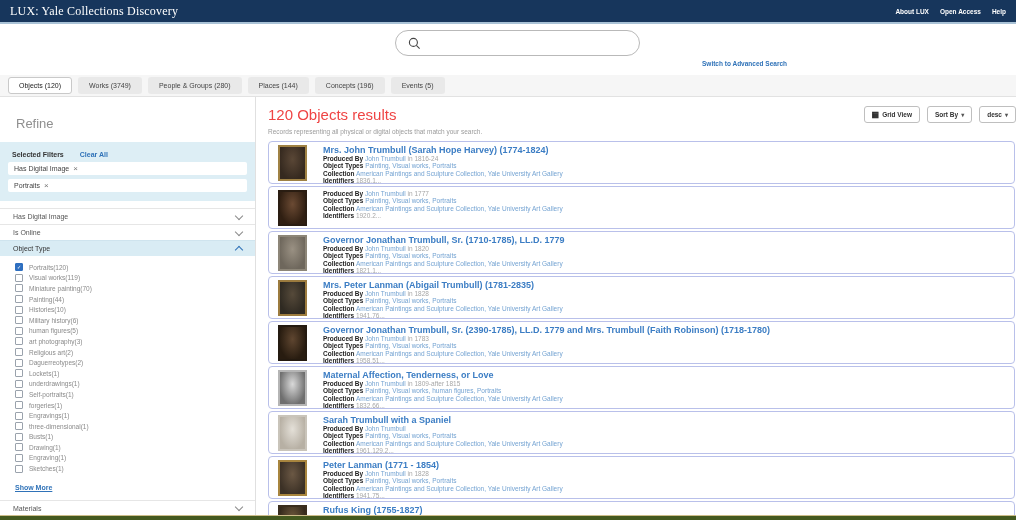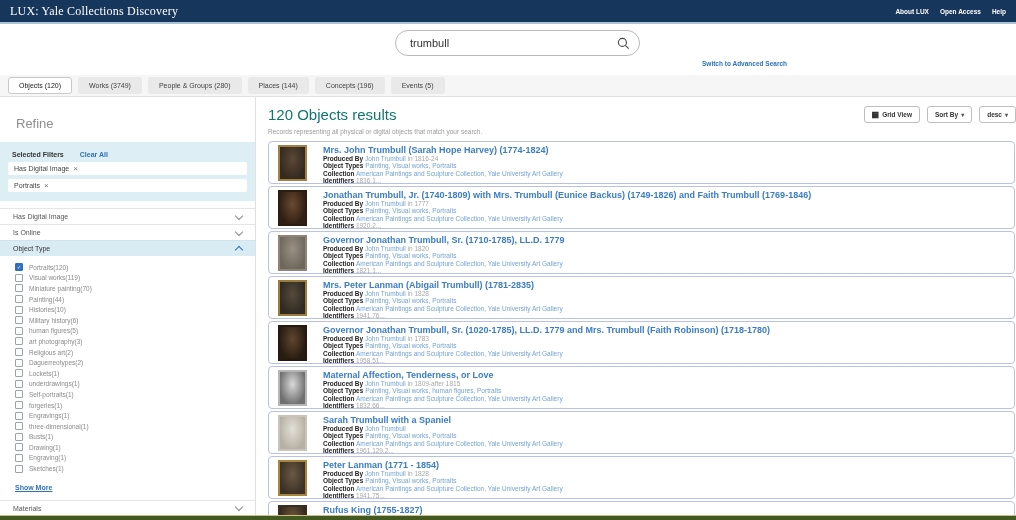--- a/index.html
+++ b/index.html
@@ -53,21 +53,21 @@
   .cb{width:6px;height:6px;border:1px solid #9aa2ac;border-radius:1px;background:#fff;flex:none;
       display:flex;align-items:center;justify-content:center;font-size:5px;color:#fff;line-height:5px;}
   .cb.checked{background:#2e6fc0;border-color:#2e6fc0;}
   .cb-label{font-size:6.5px;color:#8a8a8a;white-space:nowrap;}
   .show-more{display:inline-block;font-size:7px;color:#2f72b8;font-weight:bold;text-decoration:underline;
              margin:4px 0 9px 15px;}
 
   
   .main{flex:1;min-width:0;padding-left:12px;}
   .res-head{display:flex;align-items:center;justify-content:space-between;margin-top:9px;}
-  .res-title{font-size:15px;color:#0f766e;font-weight:400;text-align:right;}
+  .res-title{font-size:15px;color:#ef4444;font-weight:400;text-align:right;}
   .res-actions{display:flex;gap:7px;flex:none;}
   .btn{border:1px solid #bfbfbf;border-radius:3px;background:#fff;font-size:6.5px;font-weight:bold;
        color:#333;padding:4px 7px;display:flex;align-items:center;gap:3px;white-space:nowrap;cursor:pointer;}
   .btn .gicon{font-size:8px;line-height:6px;color:#222;}
   .caret{font-size:6px;color:#555;}
   .res-sub{font-size:6.5px;color:#9b9b9b;margin:5px 0 6px;}
 
   .cards{padding-right:1px;}
   .card{display:flex;border:1px solid #b9c0ea;border-radius:4px;height:43px;margin-bottom:2px;
         overflow:hidden;background:#fff;box-sizing:border-box;}
@@ -95,21 +95,20 @@
     <div class="toplinks">
 
     <a>About LUX</a>
         <a>Open Access</a>
         <a>Help</a>
       </div>
   </div>
 
   <div class="searchband">
     <div class="searchbox">
-      <input type="text" value="trumbull" style="">
       <svg class="mag" width="13" height="13" viewBox="0 0 13 13">
         <circle cx="5.4" cy="5.4" r="4" fill="none" stroke="#444" stroke-width="1.1"></circle>
         <line x1="8.4" y1="8.4" x2="11.6" y2="11.6" stroke="#444" stroke-width="1.1"></line>
       </svg>
     </div>
     <a class="advanced">Switch to Advanced Search</a>
   </div>
 
   <div class="tabbar">
 
@@ -304,21 +303,20 @@
                 <b>Identifiers</b>
                 <span class="gray">1836.1...</span>
               </div>
             </div>
           </div>
           <div class="card">
             <div class="thumb-wrap">
               <div class="thumb" style="border-color: rgb(42, 29, 18); background: radial-gradient(at 50% 38%, rgb(107, 74, 51) 0%, rgb(48, 31, 18) 75%);"></div>
             </div>
             <div class="card-body">
-              <a class="card-title">Jonathan Trumbull, Jr. (1740-1809) with Mrs. Trumbull (Eunice Backus) (1749-1826) and Faith Trumbull (1769-1846)</a>
               <div class="meta">
                 <b>Produced By</b>
                 <a class="lk">John Trumbull</a>
                 <span class="gray">in 1777</span>
               </div>
               <div class="meta">
                 <b>Object Types</b>
                 <a class="lk">Painting, Visual works, Portraits</a>
               </div>
               <div class="meta">
@@ -379,21 +377,21 @@
                 <b>Identifiers</b>
                 <span class="gray">1941.76...</span>
               </div>
             </div>
           </div>
           <div class="card">
             <div class="thumb-wrap">
               <div class="thumb" style="border-color: rgb(36, 26, 16); background: radial-gradient(at 50% 38%, rgb(95, 70, 48) 0%, rgb(40, 28, 16) 75%);"></div>
             </div>
             <div class="card-body">
-              <a class="card-title">Governor Jonathan Trumbull, Sr. (1020-1785), LL.D. 1779 and Mrs. Trumbull (Faith Robinson) (1718-1780)</a>
+              <a class="card-title">Governor Jonathan Trumbull, Sr. (2390-1785), LL.D. 1779 and Mrs. Trumbull (Faith Robinson) (1718-1780)</a>
               <div class="meta">
                 <b>Produced By</b>
                 <a class="lk">John Trumbull</a>
                 <span class="gray">in 1783</span>
               </div>
               <div class="meta">
                 <b>Object Types</b>
                 <a class="lk">Painting, Visual works, Portraits</a>
               </div>
               <div class="meta">

